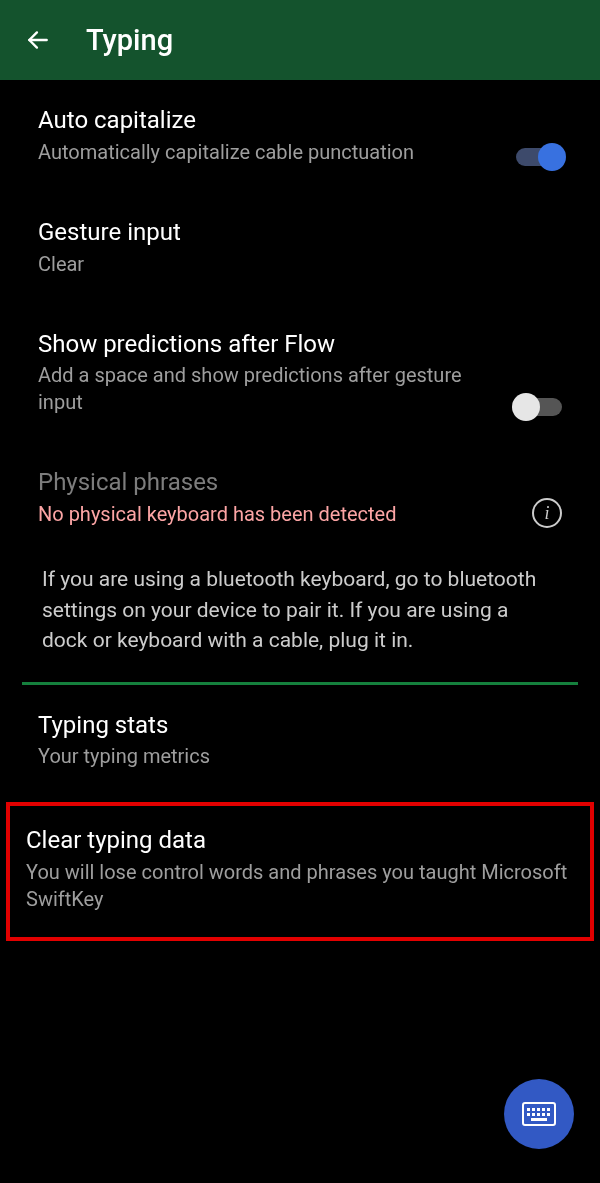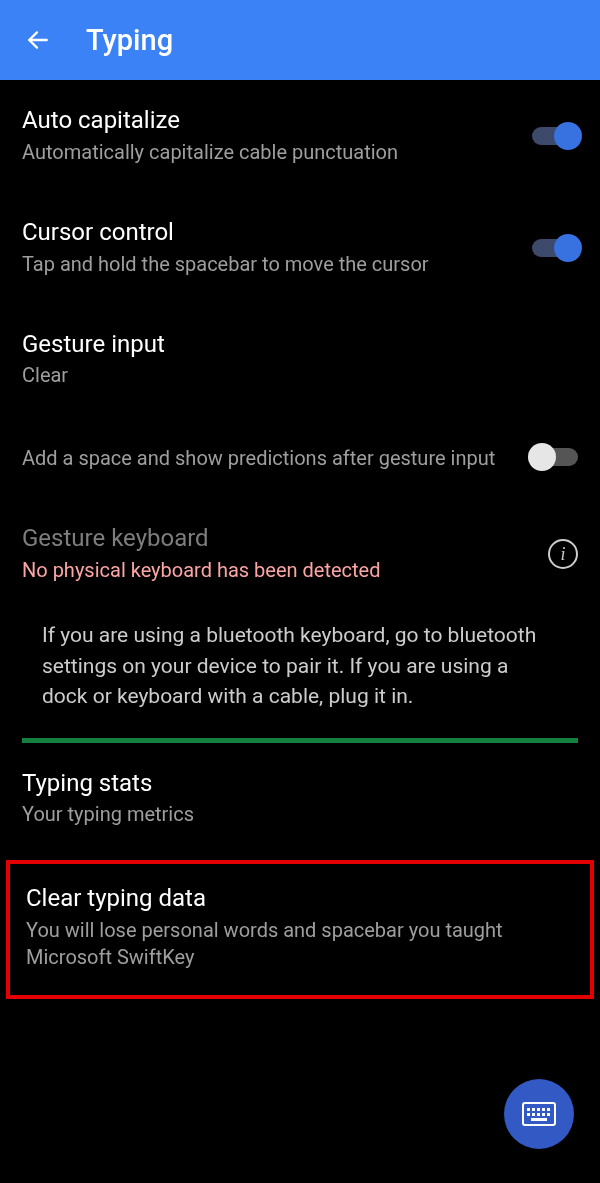--- a/index.html
+++ b/index.html
@@ -1,33 +1,33 @@
 <!DOCTYPE html>
 <html><head>
 <meta charset="utf-8">
 <style>
   * { box-sizing: border-box; margin: 0; padding: 0; }
   html, body { width: 600px; height: 1183px; background: #000; font-family: Roboto, -apple-system, sans-serif; color: #fff; overflow: hidden; }
-  .header { height: 80px; background: #3b82f6; display: flex; align-items: center; padding: 0 18px; }
+  .header { height: 80px; background: #14532d; display: flex; align-items: center; padding: 0 18px; }
   .back { width: 40px; height: 40px; display: flex; align-items: center; justify-content: center; margin-right: 28px; cursor: pointer; }
   .title { font-size: 29px; font-weight: 500; color: #fff; }
   .content { padding: 0 0 0 0; }
-  .item { display: flex; align-items: center; padding: 26px 22px; }
+  .item { display: flex; align-items: flex-end; padding: 26px 38px; }
   .item-text { flex: 1; }
   .item-title { font-size: 24px; font-weight: 400; color: #fff; line-height: 1.2; }
   .item-sub { font-size: 20px; color: #9e9e9e; margin-top: 4px; line-height: 1.35; }
   .disabled .item-title { color: #7d7d7d; }
   .disabled .item-sub { color: #fca5a5; }
   .toggle { position: relative; width: 46px; height: 18px; border-radius: 10px; flex-shrink: 0; margin-left: 20px; }
   .toggle-on { background: #3d4a6b; }
   .toggle-on::after { content: ""; position: absolute; right: -4px; top: -5px; width: 28px; height: 28px; border-radius: 50%; background: #3871e0; }
   .toggle-off { background: #555; }
   .toggle-off::after { content: ""; position: absolute; left: -4px; top: -5px; width: 28px; height: 28px; border-radius: 50%; background: #e6e6e6; }
   .info-icon { width: 30px; height: 30px; border: 2px solid #ccc; border-radius: 50%; display: flex; align-items: center; justify-content: center; font-family: serif; font-style: italic; font-size: 18px; color: #ccc; flex-shrink: 0; margin-left: 20px; }
-  .help-box { margin: 10px 22px 0 22px; padding: 0 20px 26px 20px; border-bottom: 5px solid #15803d; }
+  .help-box { margin: 10px 22px 0 22px; padding: 0 20px 26px 20px; border-bottom: 3px solid #15803d; }
   .help-text { font-size: 21px; color: #ccc; line-height: 1.45; }
   .highlight { border: 4px solid #e20000; margin: 6px 6px 16px 6px; padding: 20px 16px 24px 16px; }
   .fab { position: absolute; bottom: 34px; right: 26px; width: 70px; height: 70px; border-radius: 50%; background: #3259c4; display: flex; align-items: center; justify-content: center; cursor: pointer; }
   .kbd-icon svg { display: block; }
 </style>
 </head>
 <body>
 
 <div class="header">
   <div class="back">
@@ -42,64 +42,58 @@
 <div class="content">
 
   <div class="item">
     <div class="item-text">
       <div class="item-title">Auto capitalize</div>
       <div class="item-sub">Automatically capitalize cable punctuation</div>
     </div>
     <div class="toggle toggle-on"></div>
   </div>
 
-  <div class="item">
-    <div class="item-text">
-      <div class="item-title">Cursor control</div>
-      <div class="item-sub">Tap and hold the spacebar to move the cursor</div>
-    </div>
-    <div class="toggle toggle-on"></div>
-  </div>
 
   <div class="item">
     <div class="item-text">
       <div class="item-title">Gesture input</div>
       <div class="item-sub">Clear</div>
     </div>
   </div>
 
   <div class="item">
     <div class="item-text">
+      <div class="item-title">Show predictions after Flow</div>
       <div class="item-sub">Add a space and show predictions after gesture input</div>
     </div>
     <div class="toggle toggle-off"></div>
   </div>
 
   <div class="item disabled">
     <div class="item-text">
-      <div class="item-title">Gesture keyboard</div>
+      <div class="item-title">Physical phrases</div>
       <div class="item-sub">No physical keyboard has been detected</div>
     </div>
     <div class="info-icon">i</div>
   </div>
 
   <div class="help-box">
     <div class="help-text">If you are using a bluetooth keyboard, go to bluetooth settings on your device to pair it. If you are using a dock or keyboard with a cable, plug it in.</div>
   </div>
 
   <div class="item">
     <div class="item-text">
       <div class="item-title">Typing stats</div>
       <div class="item-sub">Your typing metrics</div>
     </div>
   </div>
 
   <div class="highlight">
     <div class="item-title">Clear typing data</div>
-    <div class="item-sub">You will lose personal words and spacebar you taught Microsoft SwiftKey</div>
+    <div class="item-sub">You will lose control words and phrases you taught Microsoft SwiftKey</div>
   </div>
 
 </div>
 
 <div class="fab">
   <span class="kbd-icon">
     <svg width="34" height="24" viewBox="0 0 34 24">
       <rect x="1" y="1" width="32" height="22" rx="2" fill="none" stroke="#fff" stroke-width="2"></rect>
       <rect x="5" y="6" width="3" height="3" fill="#fff"></rect>
         <rect x="10" y="6" width="3" height="3" fill="#fff"></rect>

